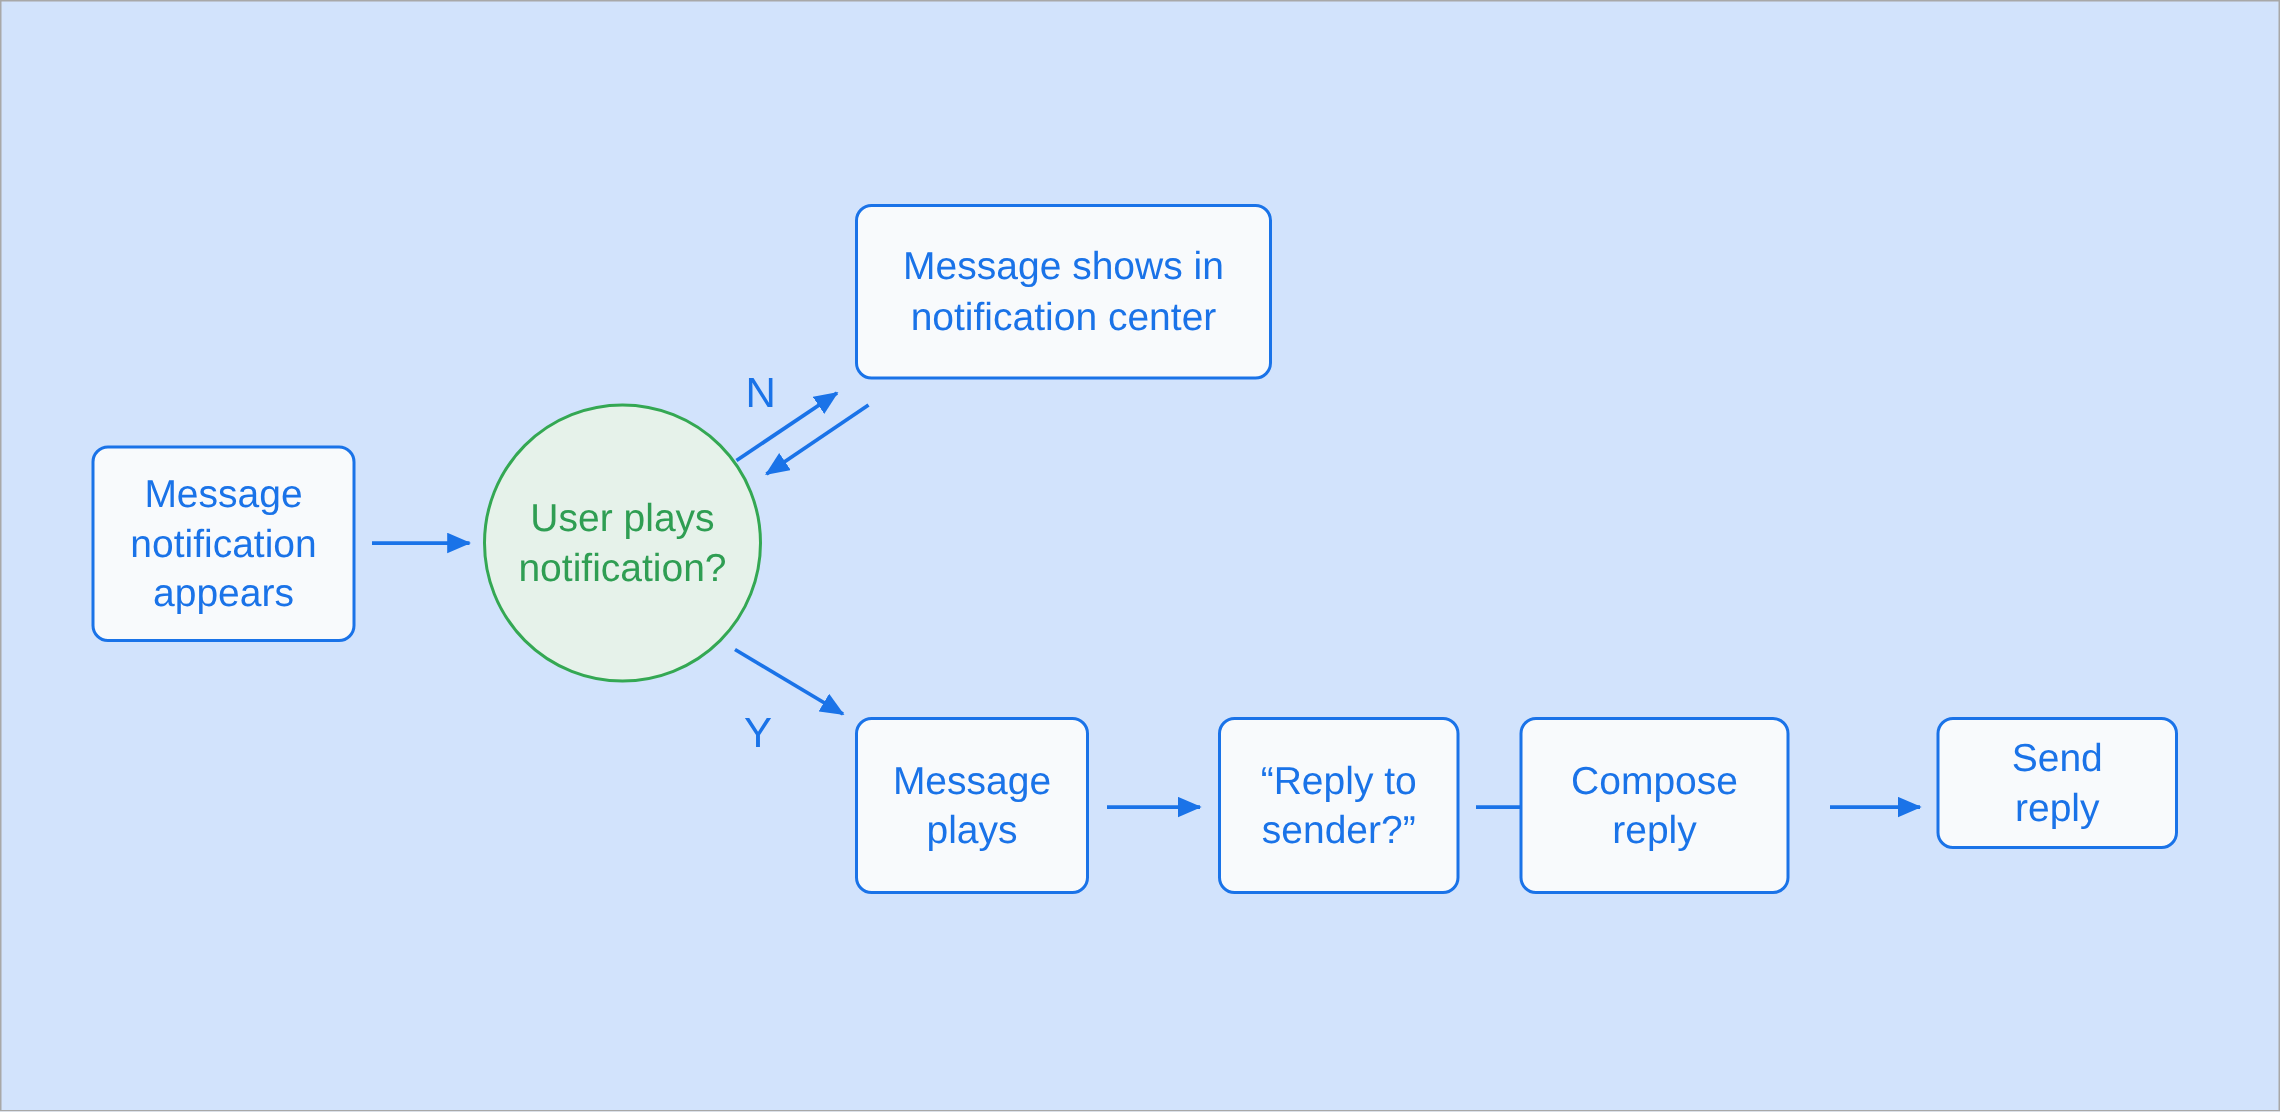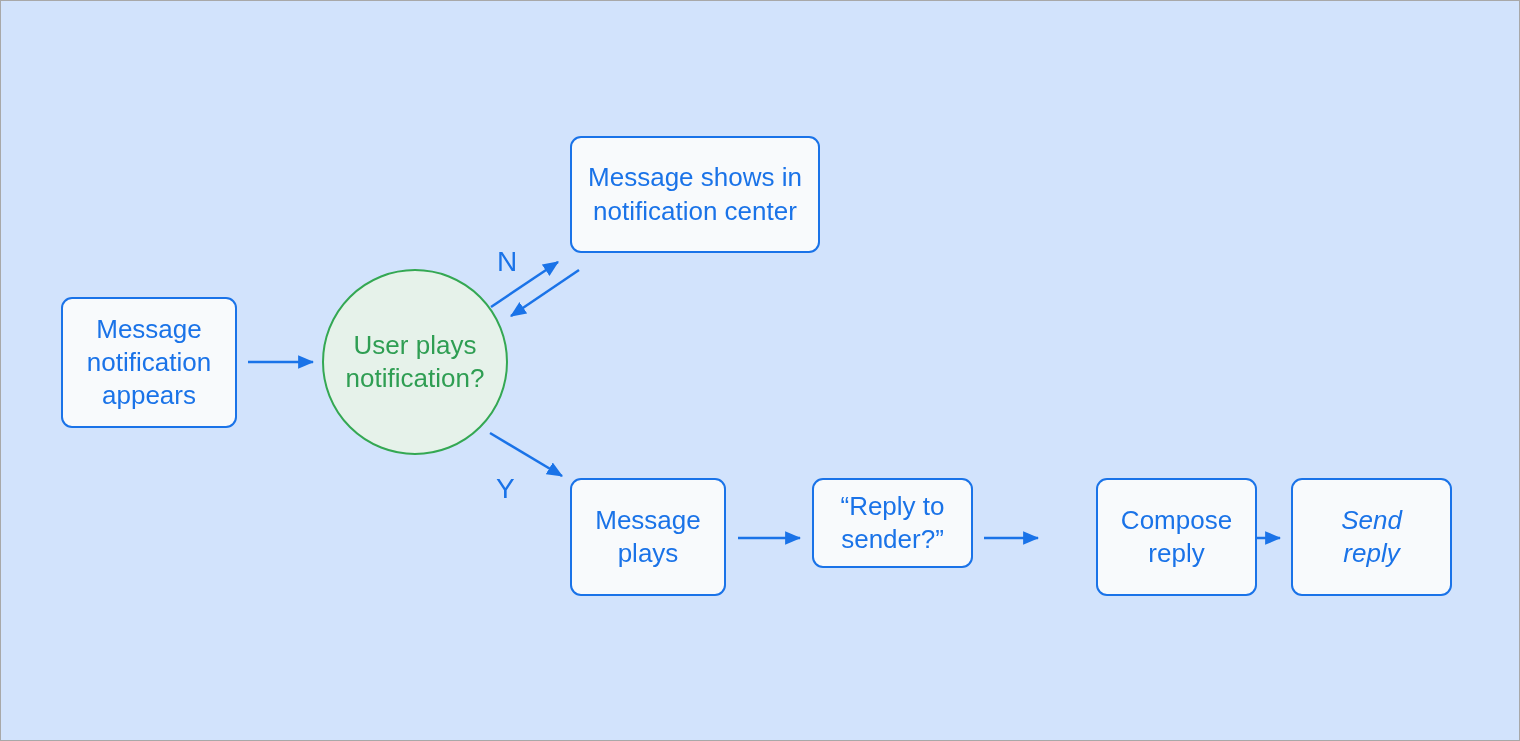--- a/index.html
+++ b/index.html
@@ -46,25 +46,25 @@
     color:var(--decision-text);
   }
   .edge-label{
     position:absolute;
     color:var(--node-text);
     font-size:28px;
     line-height:1;
   }
   .n-appears{left:60px;top:296px;width:176px;height:131px;}
   .n-decision{left:321px;top:268px;width:186px;height:186px;}
-  .n-center{left:569px;top:135px;width:250px;height:117px;}
+  .n-center{left:569px;top:135px;width:278px;height:117px;}
   .n-plays{left:569px;top:477px;width:156px;height:118px;}
-  .n-reply{left:811px;top:477px;width:161px;height:90px;}
-  .n-compose{left:1095px;top:477px;width:161px;height:118px;}
-  .n-send{left:1290px;top:477px;width:161px;height:118px;font-style:italic;}
+  .n-reply{left:811px;top:477px;width:161px;height:118px;}
+  .n-compose{left:1012px;top:477px;width:180px;height:118px;}
+  .n-send{left:1290px;top:477px;width:161px;height:88px;}
   .lbl-n{left:496px;top:247px;}
   .lbl-y{left:495px;top:474px;}
 </style>
 </head>
 <body>
 
 <div class="canvas">
 
   <svg class="edges" viewBox="0 0 1520 741" xmlns="http://www.w3.org/2000/svg">
     <defs>

